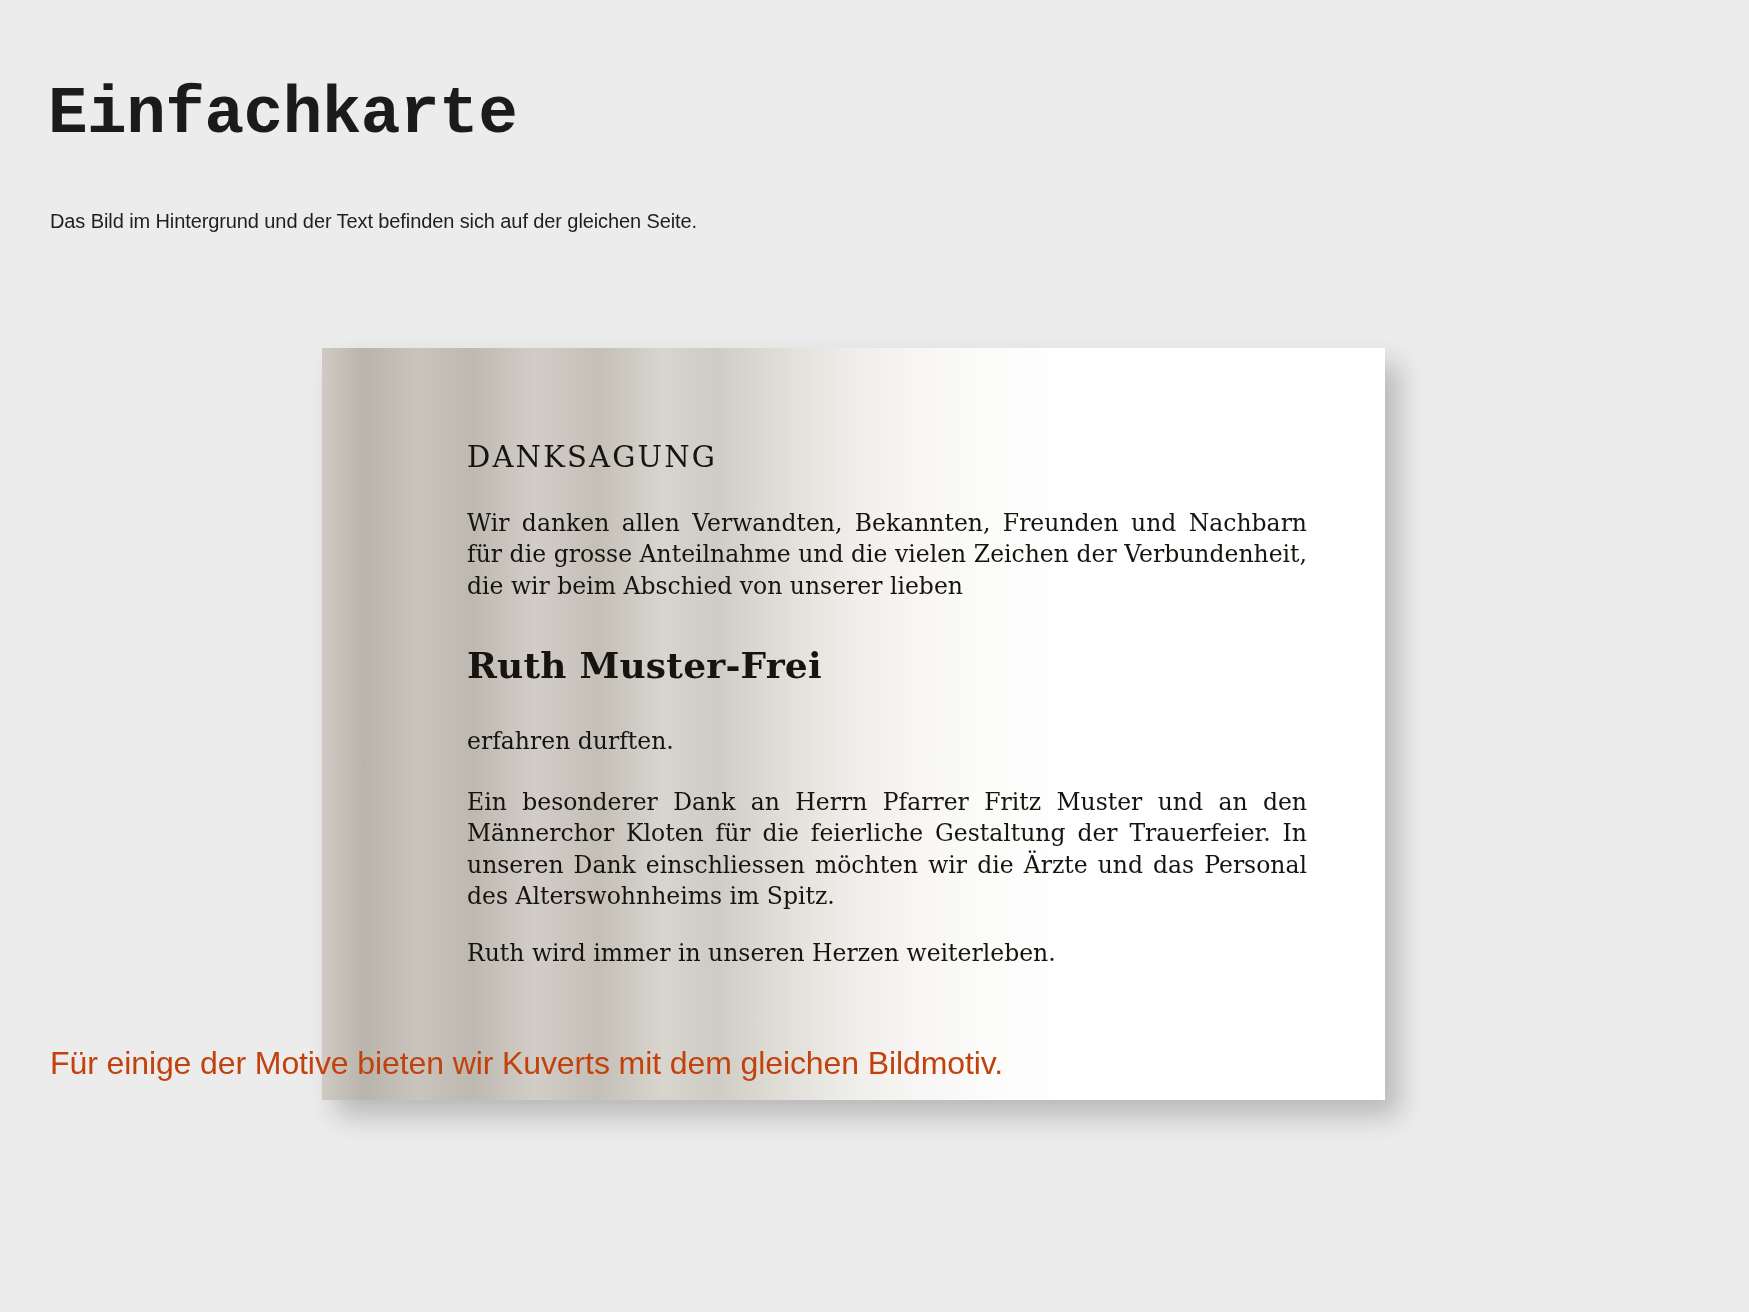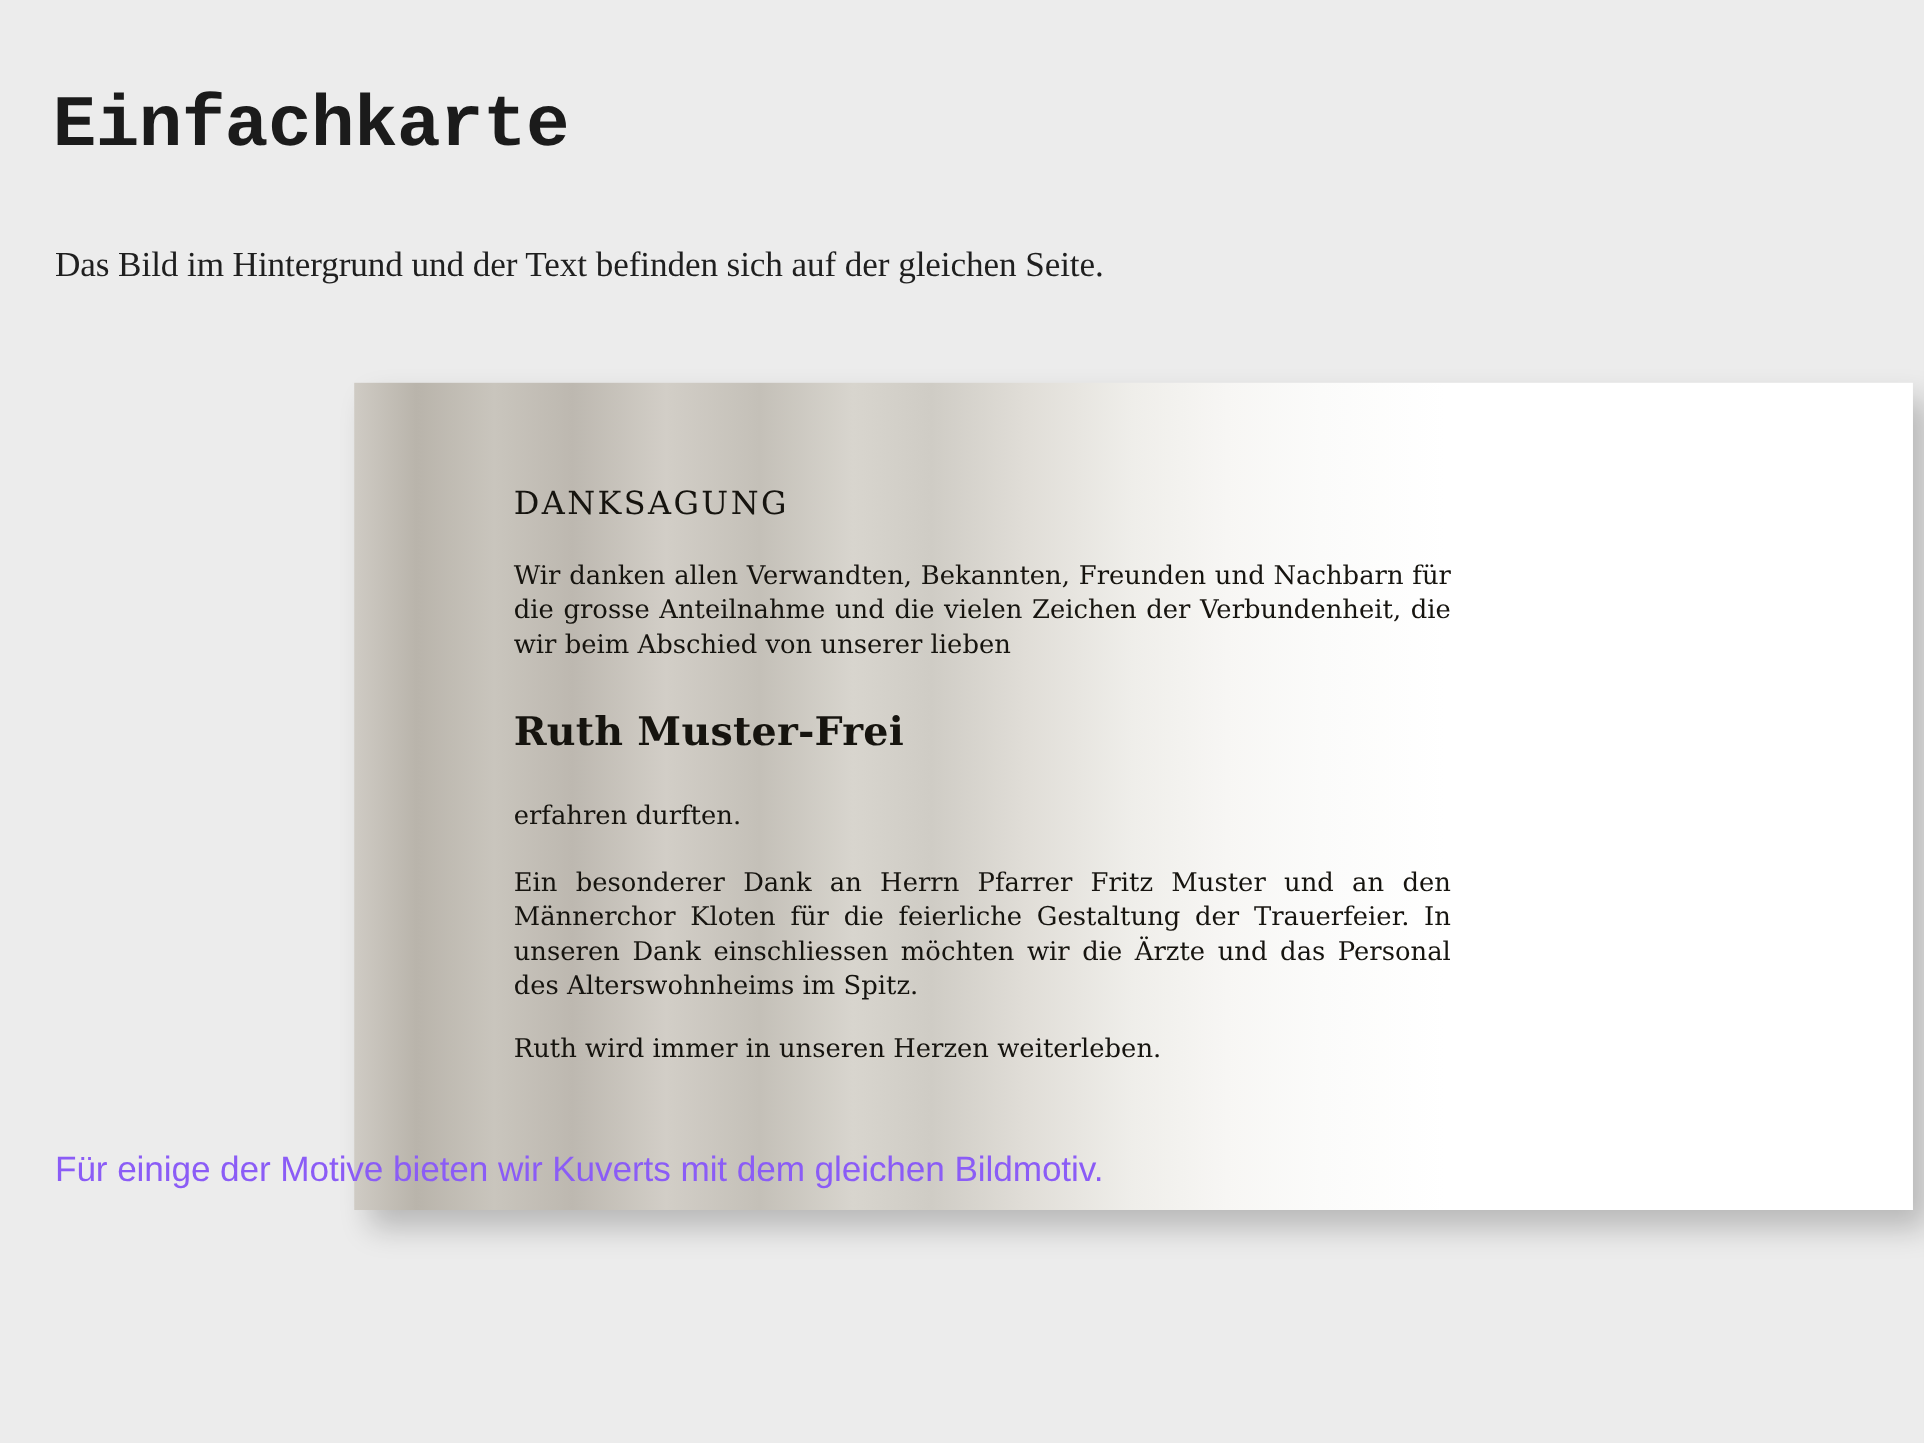--- a/index.html
+++ b/index.html
@@ -25,32 +25,31 @@
     font-weight: 700;
     letter-spacing: -0.5px;
     color: #1b1b1b;
     line-height: 1.05;
   }
 
   .subtitle {
     position: absolute;
     left: 50px;
     top: 190px;
-    font-size: 32px;
+    font-size: 20px;
     font-weight: 400;
     color: #1f1f1f;
     letter-spacing: -0.1px;
-    font-family: Liberation Serif, serif;
   }
 
   .card-wrap {
     position: absolute;
     left: 322px;
     top: 348px;
-    width: 1417px;
+    width: 1063px;
     height: 752px;
   }
   .card-shadow {
     position: absolute;
     inset: 0;
     box-shadow: 14px 16px 26px rgba(0,0,0,0.22);
   }
   .card {
     position: absolute;
     inset: 0;
@@ -113,21 +112,21 @@
     line-height: 1.33;
     margin: 0 0 30px 0;
   }
 
   .bottom-note {
     position: absolute;
     left: 50px;
     top: 1040px;
     font-size: 32px;
     line-height: 1.48;
-    color: #8b5cf6;
+    color: #c2410c;
     letter-spacing: -0.1px;
   }
 </style>
 </head>
 <body>
 
 <h1 class="page-title">Einfachkarte</h1>
 
 <p class="subtitle">Das Bild im Hintergrund und der Text befinden sich auf der gleichen Seite.</p>
 

